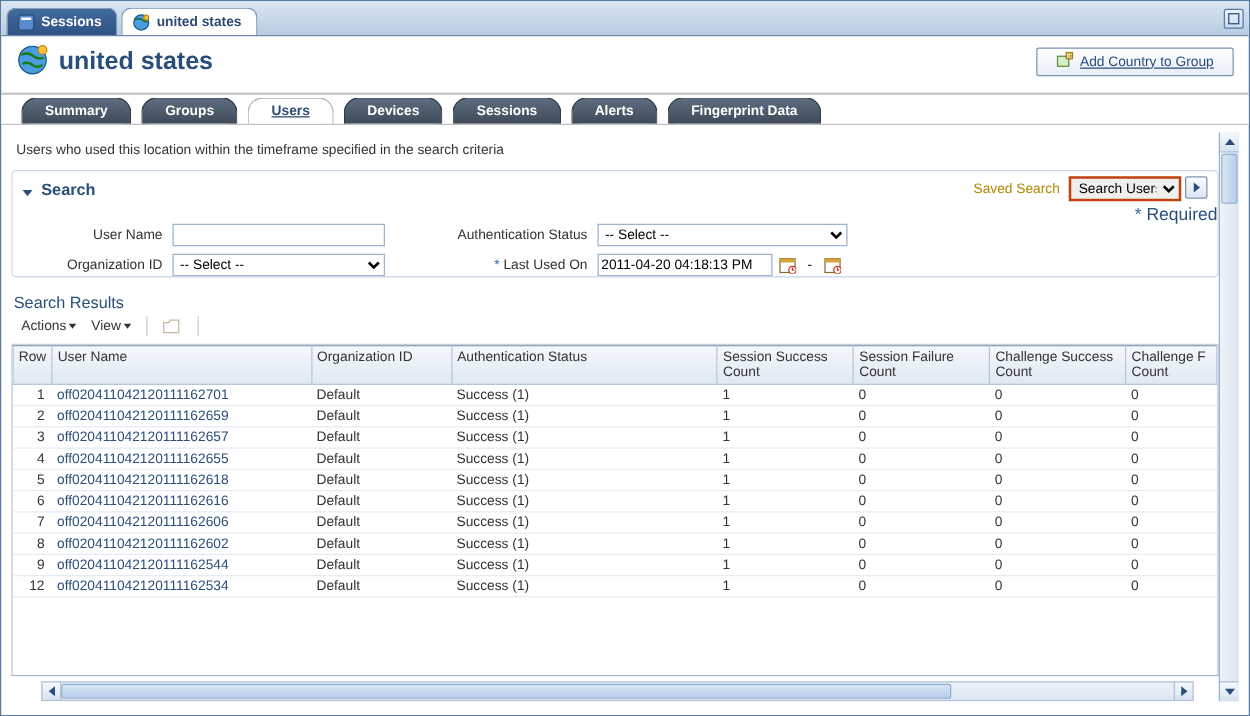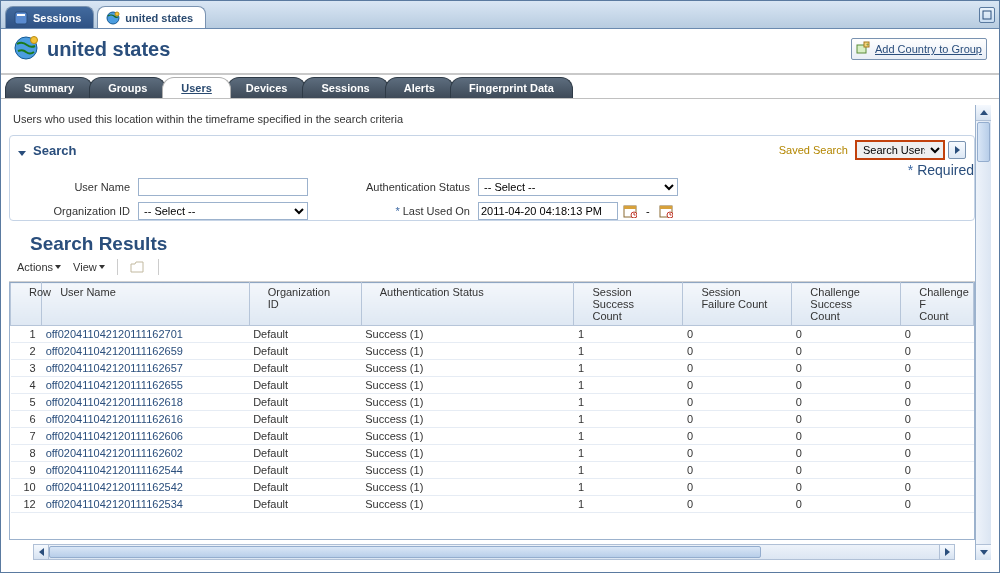--- a/index.html
+++ b/index.html
@@ -69,35 +69,35 @@
     justify-content:space-between;
     padding: 6px 12px 10px 12px;
     border-bottom: 2px solid #c9c9c9;
   }
   .title-left { display:flex; align-items:center; gap:8px; }
   .title-text { font-size: 20px; font-weight: bold; color: #2a4e7c; }
   .add-country-btn {
     display:flex; align-items:center; gap:5px;
     border: 1px solid #7a93b1;
     background: linear-gradient(#fefefe,#e8eef6);
-    padding: 2px 4px;
+    padding: 2px 15px;
     border-radius: 2px;
     color: #2a4e7c;
     cursor:pointer;
     font-size:11px;
     margin-left:24px;
   }
   .add-country-btn span { text-decoration: underline; }
 
   
   .nav-row {
     display:flex;
     align-items:flex-end;
-    padding-left: 4px;
-    gap: 0;
+    padding-left: 16px;
+    gap: 12px;
     background: #fff;
     height: 24px;
     border-bottom: 1px solid #c0c0c0;
   }
   .nav-tab {
     padding: 4px 18px;
     border-radius: 12px 12px 0 0;
     font-size: 11px;
     font-weight: bold;
     color: #fff;
@@ -201,37 +201,37 @@
     padding:3px 12px;
     border-radius:2px;
     color:#2a4e7c;
     cursor:pointer;
     margin-left:4px;
     font-size:11px;
   }
 
   
   .results-section { margin-top:12px; flex:1; overflow:hidden; display:flex; flex-direction:column;}
-  .results-title { font-size:19px; font-weight:bold; color:#2a4e7c; margin-bottom:2px; padding-left:2px;margin-left:19px;}
+  .results-title { font-size:13px; font-weight:normal; color:#2a4e7c; margin-bottom:2px; padding-left:2px;}
   .results-toolbar {
     display:flex; align-items:center; gap:12px;
     padding: 2px 4px 6px 8px;
     border-bottom:1px solid #d0d0d0;
   }
   .tb-item { color:#333; cursor:pointer; display:flex; align-items:center; gap:2px;}
   .tb-sep { width:1px; height:16px; background:#ccc; }
   .folder-icon { opacity:0.6; }
 
   .table-wrap { flex:1; overflow:hidden; border:1px solid #9cb2cd; border-top:none; position:relative;}
   table { border-collapse:collapse; width:100%; table-layout:fixed;}
   th {
     background:linear-gradient(#f4f7fb,#dfe8f3);
     border:1px solid #b6c5d9;
     border-top:1px solid #8fa6c2;
-    padding:3px 18px;
+    padding:3px 4px;
     text-align:left;
     font-weight:normal;
     color:#333;
     font-size:11px;
     height:28px;
     vertical-align:top;
   }
   td {
     border-bottom:1px solid #e6ecf4;
     padding:1px 4px;
@@ -556,30 +556,20 @@
                 <td class="row-num">9</td>
                 <td><a href="#">off020411042120111162544</a></td>
                 <td>Default</td>
                 <td>Success (1)</td>
                 <td>1</td>
                 <td>0</td>
                 <td>0</td>
                 <td>0</td>
               </tr>
               <tr>
-                <td class="row-num">10</td>
-                <td><a href="#">off020411042120111162542</a></td>
-                <td>Default</td>
-                <td>Success (1)</td>
-                <td>1</td>
-                <td>0</td>
-                <td>0</td>
-                <td>0</td>
-              </tr>
-              <tr>
                 <td class="row-num">12</td>
                 <td><a href="#">off020411042120111162534</a></td>
                 <td>Default</td>
                 <td>Success (1)</td>
                 <td>1</td>
                 <td>0</td>
                 <td>0</td>
                 <td>0</td>
               </tr>
             </tbody>

